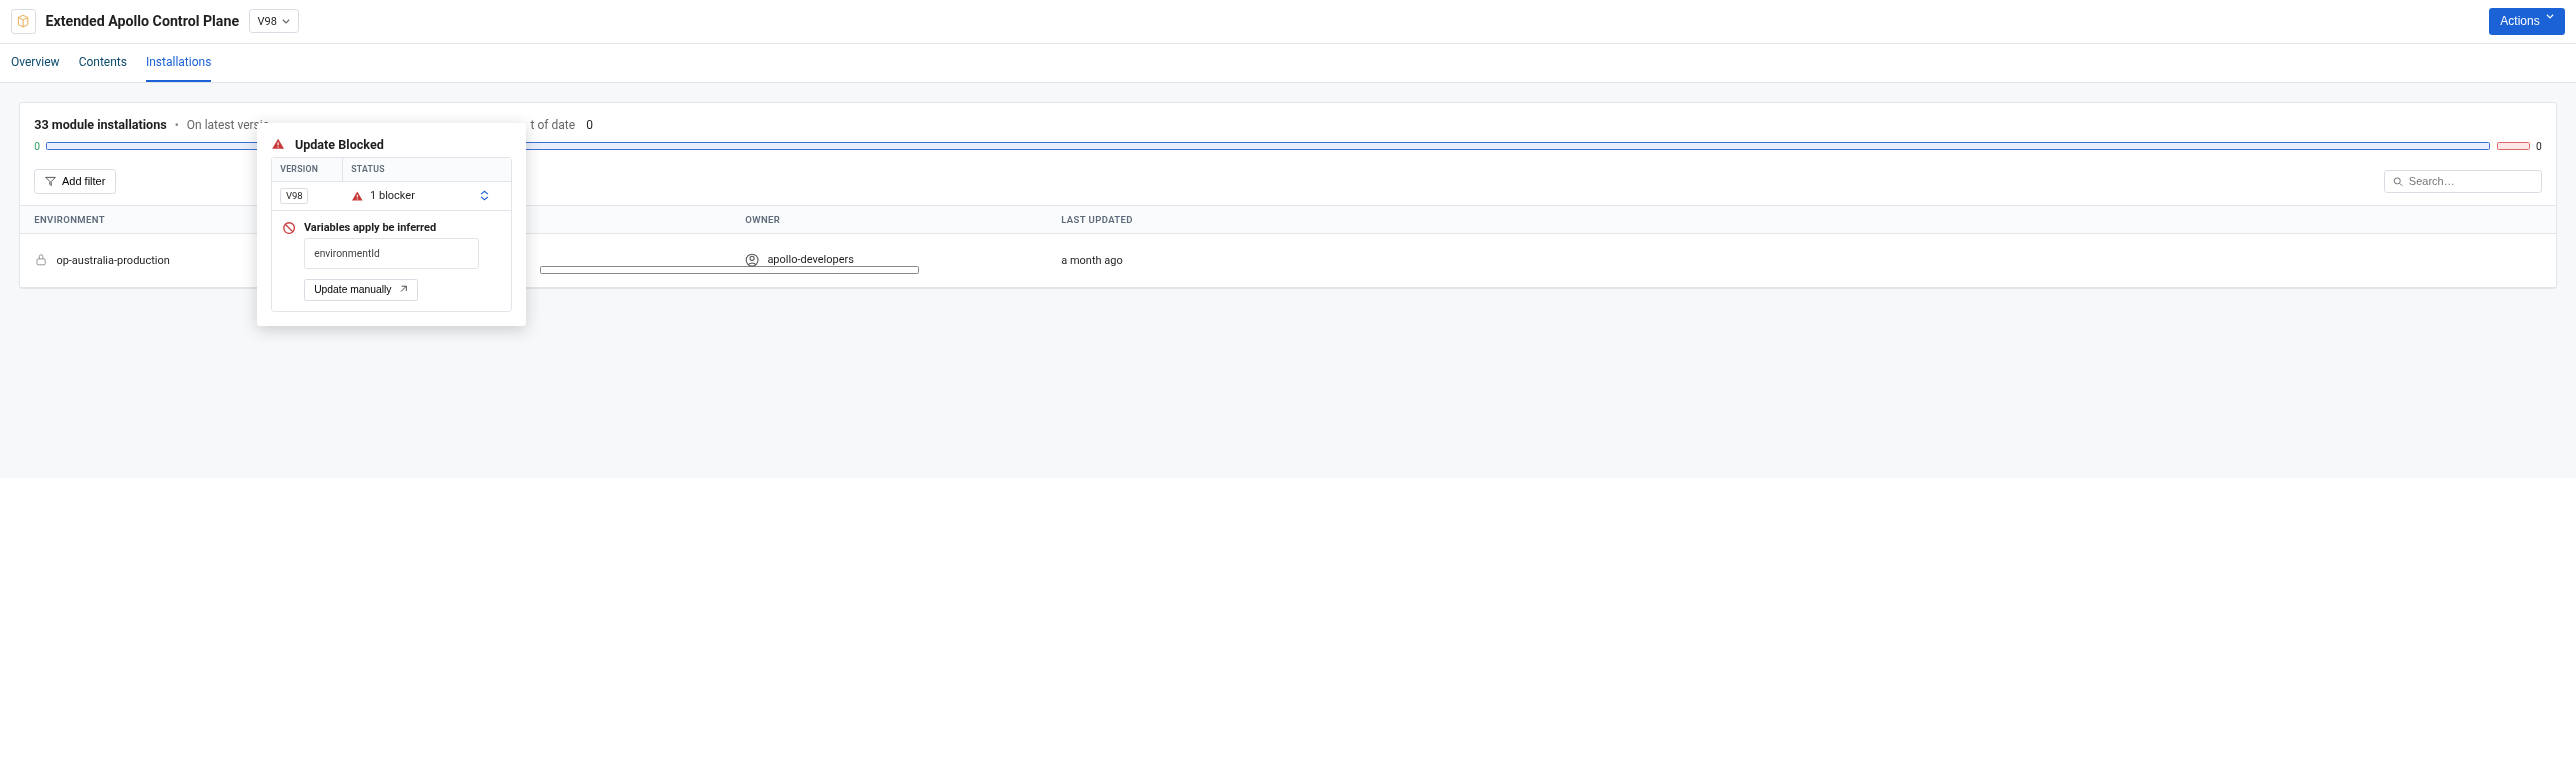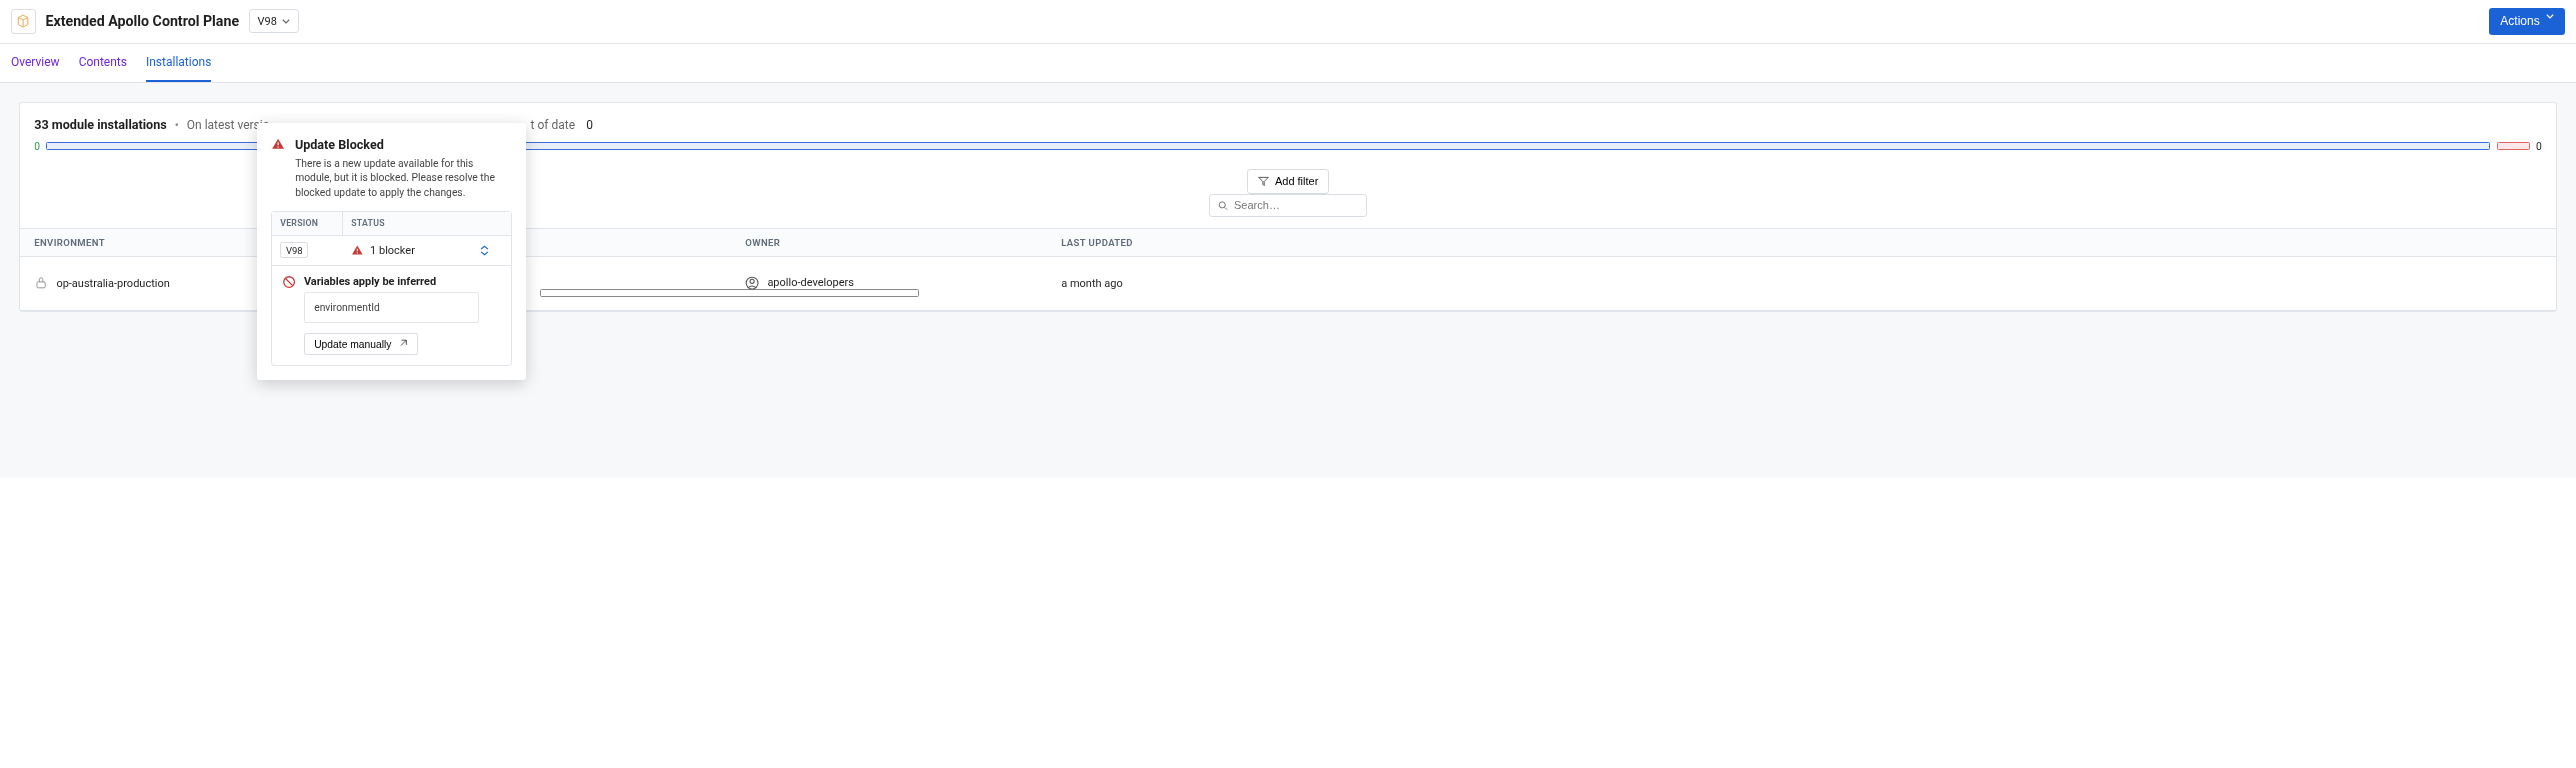--- a/index.html
+++ b/index.html
@@ -6,39 +6,39 @@
     body { font-family: -apple-system, BlinkMacSystemFont, "Segoe UI", Roboto, sans-serif; font-size: 11px; color: #1f1f1f; background: #fff; }
     
     .header { display: flex; align-items: center; justify-content: space-between; padding: 8px 11px; border-bottom: 0.8px solid #e1e5ea; }
     .header-left { display: flex; align-items: center; gap: 9.5px; }
     .app-icon { width: 25px; height: 25px; border: 0.8px solid #d8dde3; border-radius: 3.2px; display: flex; align-items: center; justify-content: center; background: #fff; }
     .app-title { font-size: 14.2px; font-weight: 700; }
     .version-pill { display: inline-flex; align-items: center; gap: 4.7px; border: 0.8px solid #d8dde3; border-radius: 3.2px; padding: 4.7px 8px; font-size: 11px; }
     .actions-btn { background: #1b62d6; color: #fff; border: none; border-radius: 3.2px; padding: 6.3px 11px; font-size: 12px; display: inline-flex; align-items: flex-start; gap: 6.3px; cursor: pointer; }
     
     .tabs { display: flex; gap: 19px; padding: 0 11px; border-bottom: 0.8px solid #e1e5ea; }
-    .tab { padding: 11px 0; font-size: 12px; color: #6d28d9; cursor: pointer; border-bottom: 2.4px solid transparent; }
+    .tab { padding: 11px 0; font-size: 12px; color: #0c4a6e; cursor: pointer; border-bottom: 2.4px solid transparent; }
     .tab.active { color: #1b62d6; border-bottom-color: #1b62d6; }
     
     .content-wrap { background: #f7f8fa; padding: 19px; min-height: 395px; }
     .panel { background: #fff; border: 0.8px solid #e1e5ea; border-radius: 3.2px; position: relative; }
     .panel-header { padding: 14.2px 14.2px 8px 14.2px; }
     .stats-row { display: flex; align-items: baseline; gap: 8px; font-size: 12px; }
     .stats-strong { font-weight: 700; font-size: 12.6px; }
     .dot-sep { color: #888; }
     .stat-label { color: #666; }
     .stat-num { color: #1f1f1f; margin-left: 3.2px; }
     
     .bar-row { display: flex; align-items: center; gap: 6.3px; margin-top: 8px; }
     .bar-main { flex: 1; height: 8px; border: 0.8px solid #3b6fd6; background: #e8effb; border-radius: 1.6px; }
     .bar-end { width: 33px; height: 8px; border: 0.8px solid #e06666; background: #fce8e8; border-radius: 1.6px; }
     .bar-zero { color: #2d9d5f; font-size: 10.3px; }
     .bar-zero-r { color: #1f1f1f; font-size: 10.3px; }
     
-    .panel-tools { display: flex; justify-content: space-between; align-items: center; padding: 8px 14.2px 11px 14.2px; flex-direction: column; }
+    .panel-tools { display: flex; justify-content: space-between; align-items: center; padding: 8px 14.2px 11px 14.2px; }
     .filter-btn { display: inline-flex; align-items: center; gap: 6.3px; border: 0.8px solid #d8dde3; border-radius: 3.2px; padding: 5.5px 9.5px; background: #fff; font-size: 11px; cursor: pointer; }
     .search-box { display: inline-flex; align-items: center; gap: 6.3px; border: 0.8px solid #d8dde3; border-radius: 3.2px; padding: 4.7px 8px; width: 158px; }
     .search-box input { border: none; outline: none; font-size: 11px; width: 100%; }
     
     .table-head { display: grid; grid-template-columns: 237px 474px 316px 1fr; padding: 8px 14.2px; background: #fafbfc; border-top: 0.8px solid #e1e5ea; border-bottom: 0.8px solid #e1e5ea; font-size: 9.5px; letter-spacing: 0.4px; color: #5e6b7a; text-transform: uppercase; font-weight: 600; }
     .table-row { display: grid; grid-template-columns: 237px 474px 316px 1fr; padding: 11px 14.2px; border-bottom: 0.8px solid #e1e5ea; align-items: center; }
     .env-cell { display: flex; align-items: center; gap: 8px; }
     .env-icon { width: 14.2px; height: 14.2px; color: #888; }
     .update-blocked-tag { display: inline-block; background: #fef0f0; color: #c73838; border-radius: 2.4px; padding: 2.4px 6.3px; font-size: 10.3px; }
     .owner-cell { display: flex; align-items: flex-start; gap: 8px; }
@@ -168,21 +168,20 @@
     <div class="popover">
       <div class="popover-body">
         <div class="pv-title-row">
           <svg width="14.2" height="14.2" viewBox="0 0 24 24">
             <path d="M12 3 L22 20 L2 20 Z" fill="#c73838"></path>
             <rect x="11" y="9" width="2" height="5" fill="#fff"></rect>
             <rect x="11" y="16" width="2" height="2" fill="#fff"></rect>
           </svg>
           <div class="pv-title">Update Blocked</div>
         </div>
-        <div class="pv-desc">There is a new update available for this module, but it is blocked. Please resolve the blocked update to apply the changes.</div>
 
         <div class="pv-table">
           <div class="pv-th">
             <div>VERSION</div>
             <div>STATUS</div>
           </div>
           <div class="pv-tr">
             <div><span class="pv-ver">V98</span></div>
             <div class="pv-status">
               <svg width="12.6" height="12.6" viewBox="0 0 24 24">

